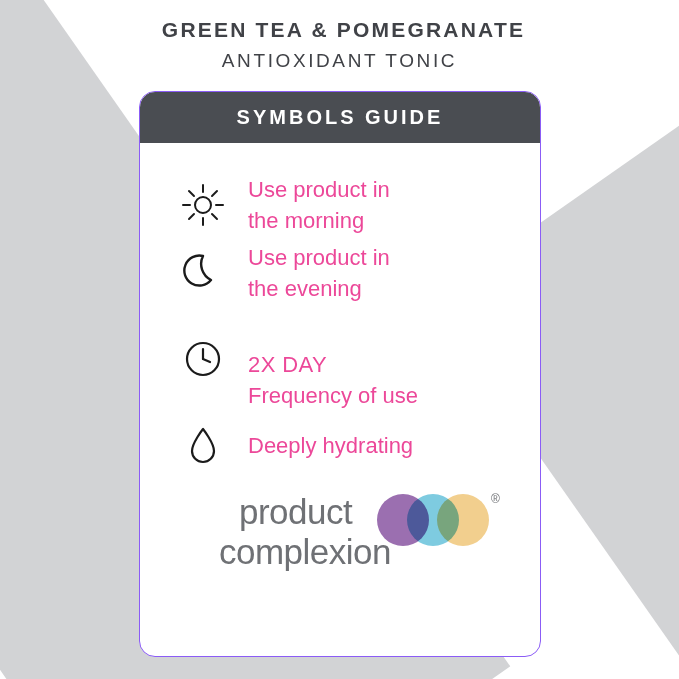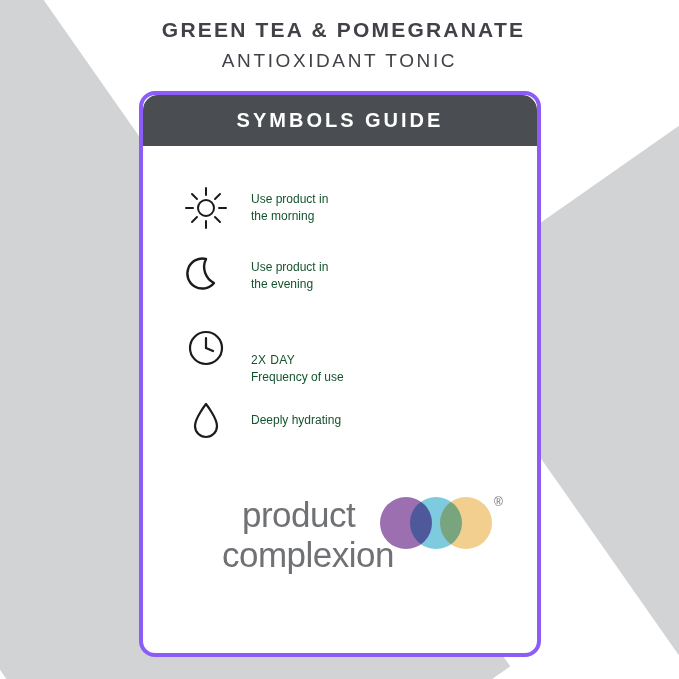--- a/index.html
+++ b/index.html
@@ -69,21 +69,21 @@
   }
 
   
   .card {
     position: absolute;
     left: 139px;
     top: 91px;
     width: 402px;
     height: 566px;
     background: #ffffff;
-    border: 4px solid #8b5cf6;
+    border: 1px solid #8b5cf6;
     border-radius: 16px;
     box-sizing: border-box;
     overflow: hidden;
     z-index: 10;
   }
   .card-header {
     height: 51px;
     background: #4a4d52;
     display: flex;
     align-items: center;
@@ -108,22 +108,22 @@
     padding: 0 0 0 24px;
   }
   .symbol-icon {
     width: 78px;
     flex: 0 0 78px;
     display: flex;
     align-items: center;
     justify-content: center;
   }
   .symbol-text {
-    color: #14532d;
-    font-size: 12px;
+    color: #ec4899;
+    font-size: 22px;
     line-height: 1.42;
     padding-left: 6px;
   }
   .symbol-text .line {
     display: block;
   }
   .symbol-text .line.strong {
     font-weight: normal;
     letter-spacing: 0.4px;
     margin-top: 42px;

